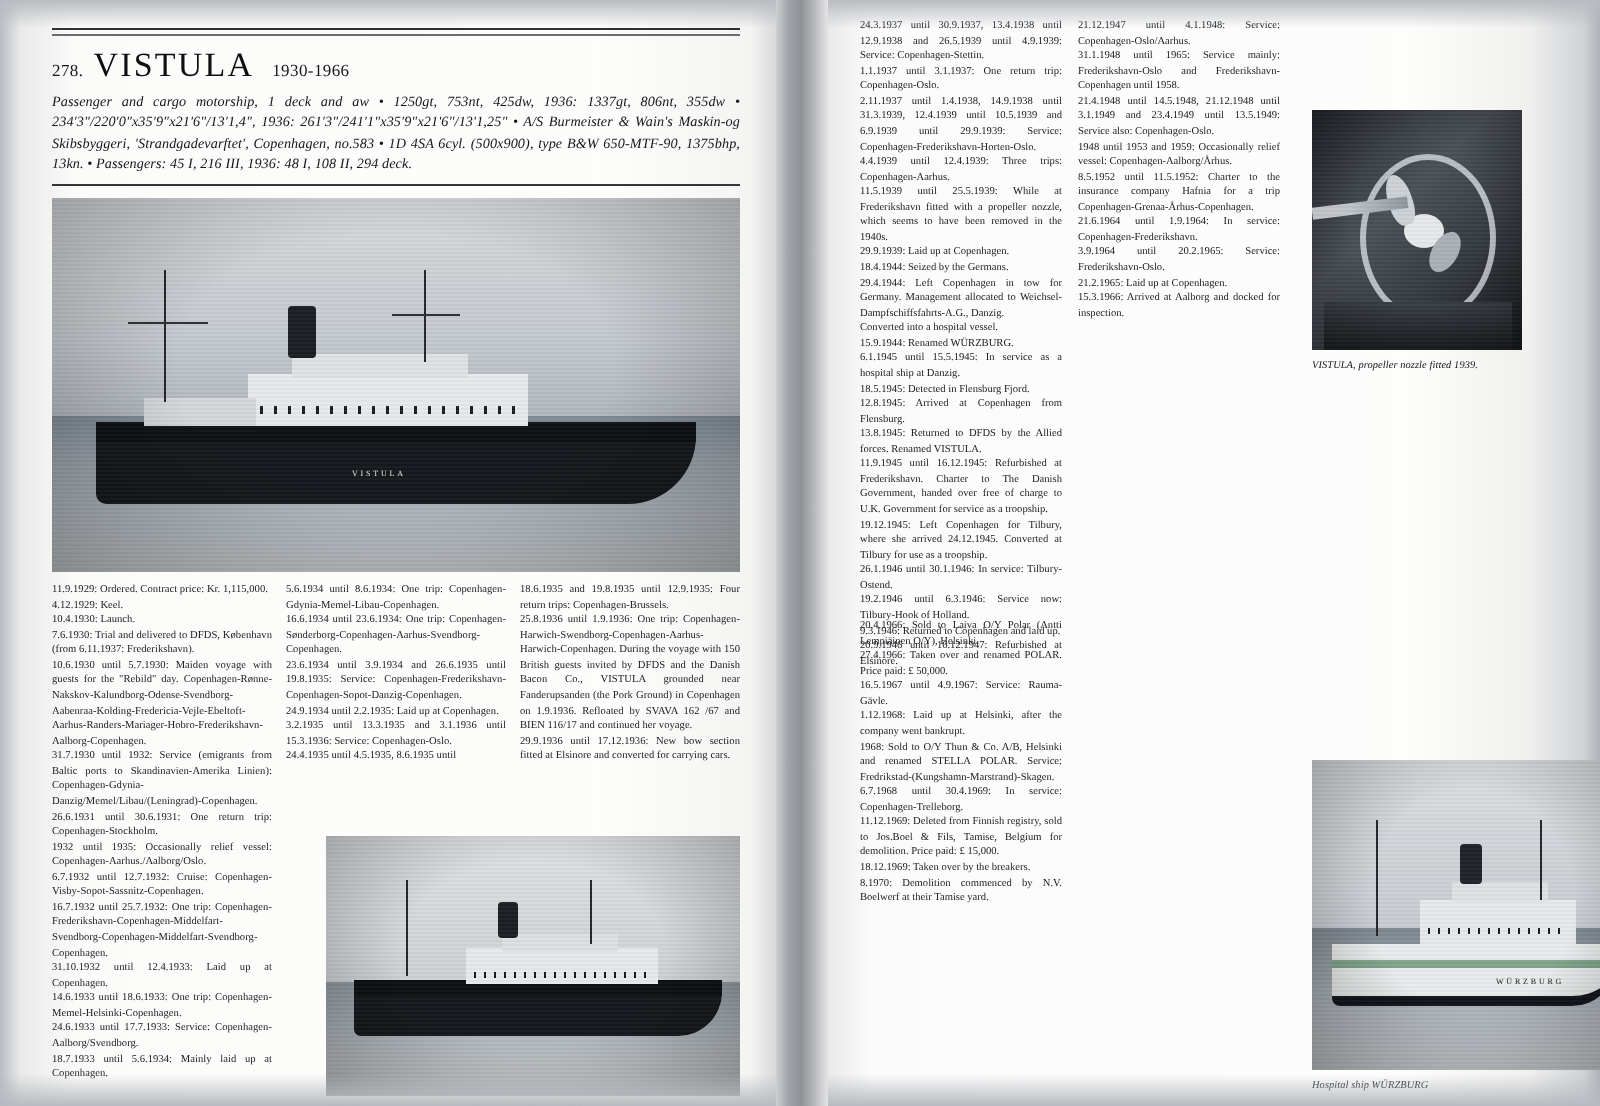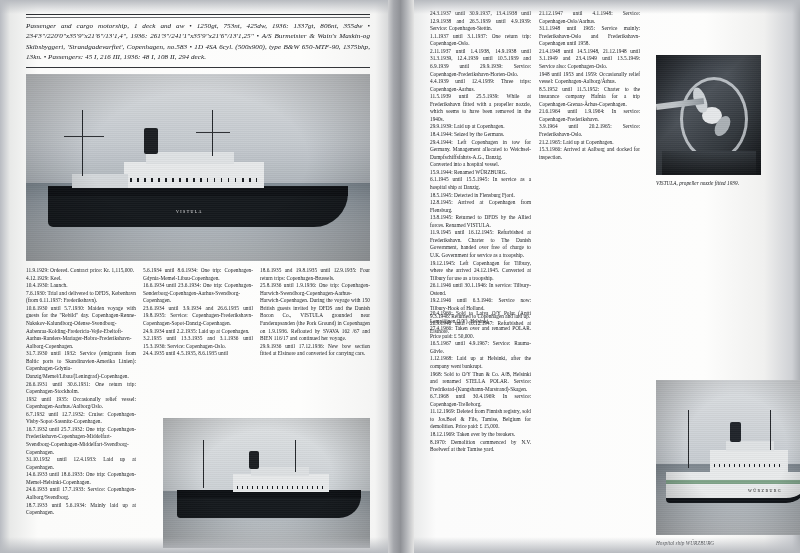--- a/index.html
+++ b/index.html
@@ -89,20 +89,25 @@
 <body>
 
 <div class="book">
 
   <div class="page page-left">
     <div class="lp-inner">
 
       <div class="rule"></div>
       <div class="rule thin"></div>
 
+      <div class="hdr">
+        <span class="num">278.</span>
+        <span class="name">VISTULA</span>
+        <span class="years">1930-1966</span>
+      </div>
 
       <div class="spec">Passenger and cargo motorship, 1 deck and aw • 1250gt, 753nt, 425dw, 1936: 1337gt, 806nt, 355dw • 234'3"/220'0"x35'9"x21'6"/13'1,4", 1936: 261'3"/241'1"x35'9"x21'6"/13'1,25" • A/S Burmeister &amp; Wain's Maskin-og Skibsbyggeri, 'Strandgadevarftet', Copenhagen, no.583 • 1D 4SA 6cyl. (500x900), type B&amp;W 650-MTF-90, 1375bhp, 13kn. • Passengers: 45 I, 216 III, 1936: 48 I, 108 II, 294 deck.</div>
       <div class="hr2"></div>
 
       <div class="photo" id="big-photo">
         <div class="sky"></div>
         <div class="sea"></div>
 
         <div class="hull" style="left:22px;top:119px;width:300px;height:34px;border-radius:0 0 40px 6px;"></div>
         <div class="hull" style="left:22px;top:112px;width:300px;height:10px;background:#0e1115;"></div>

